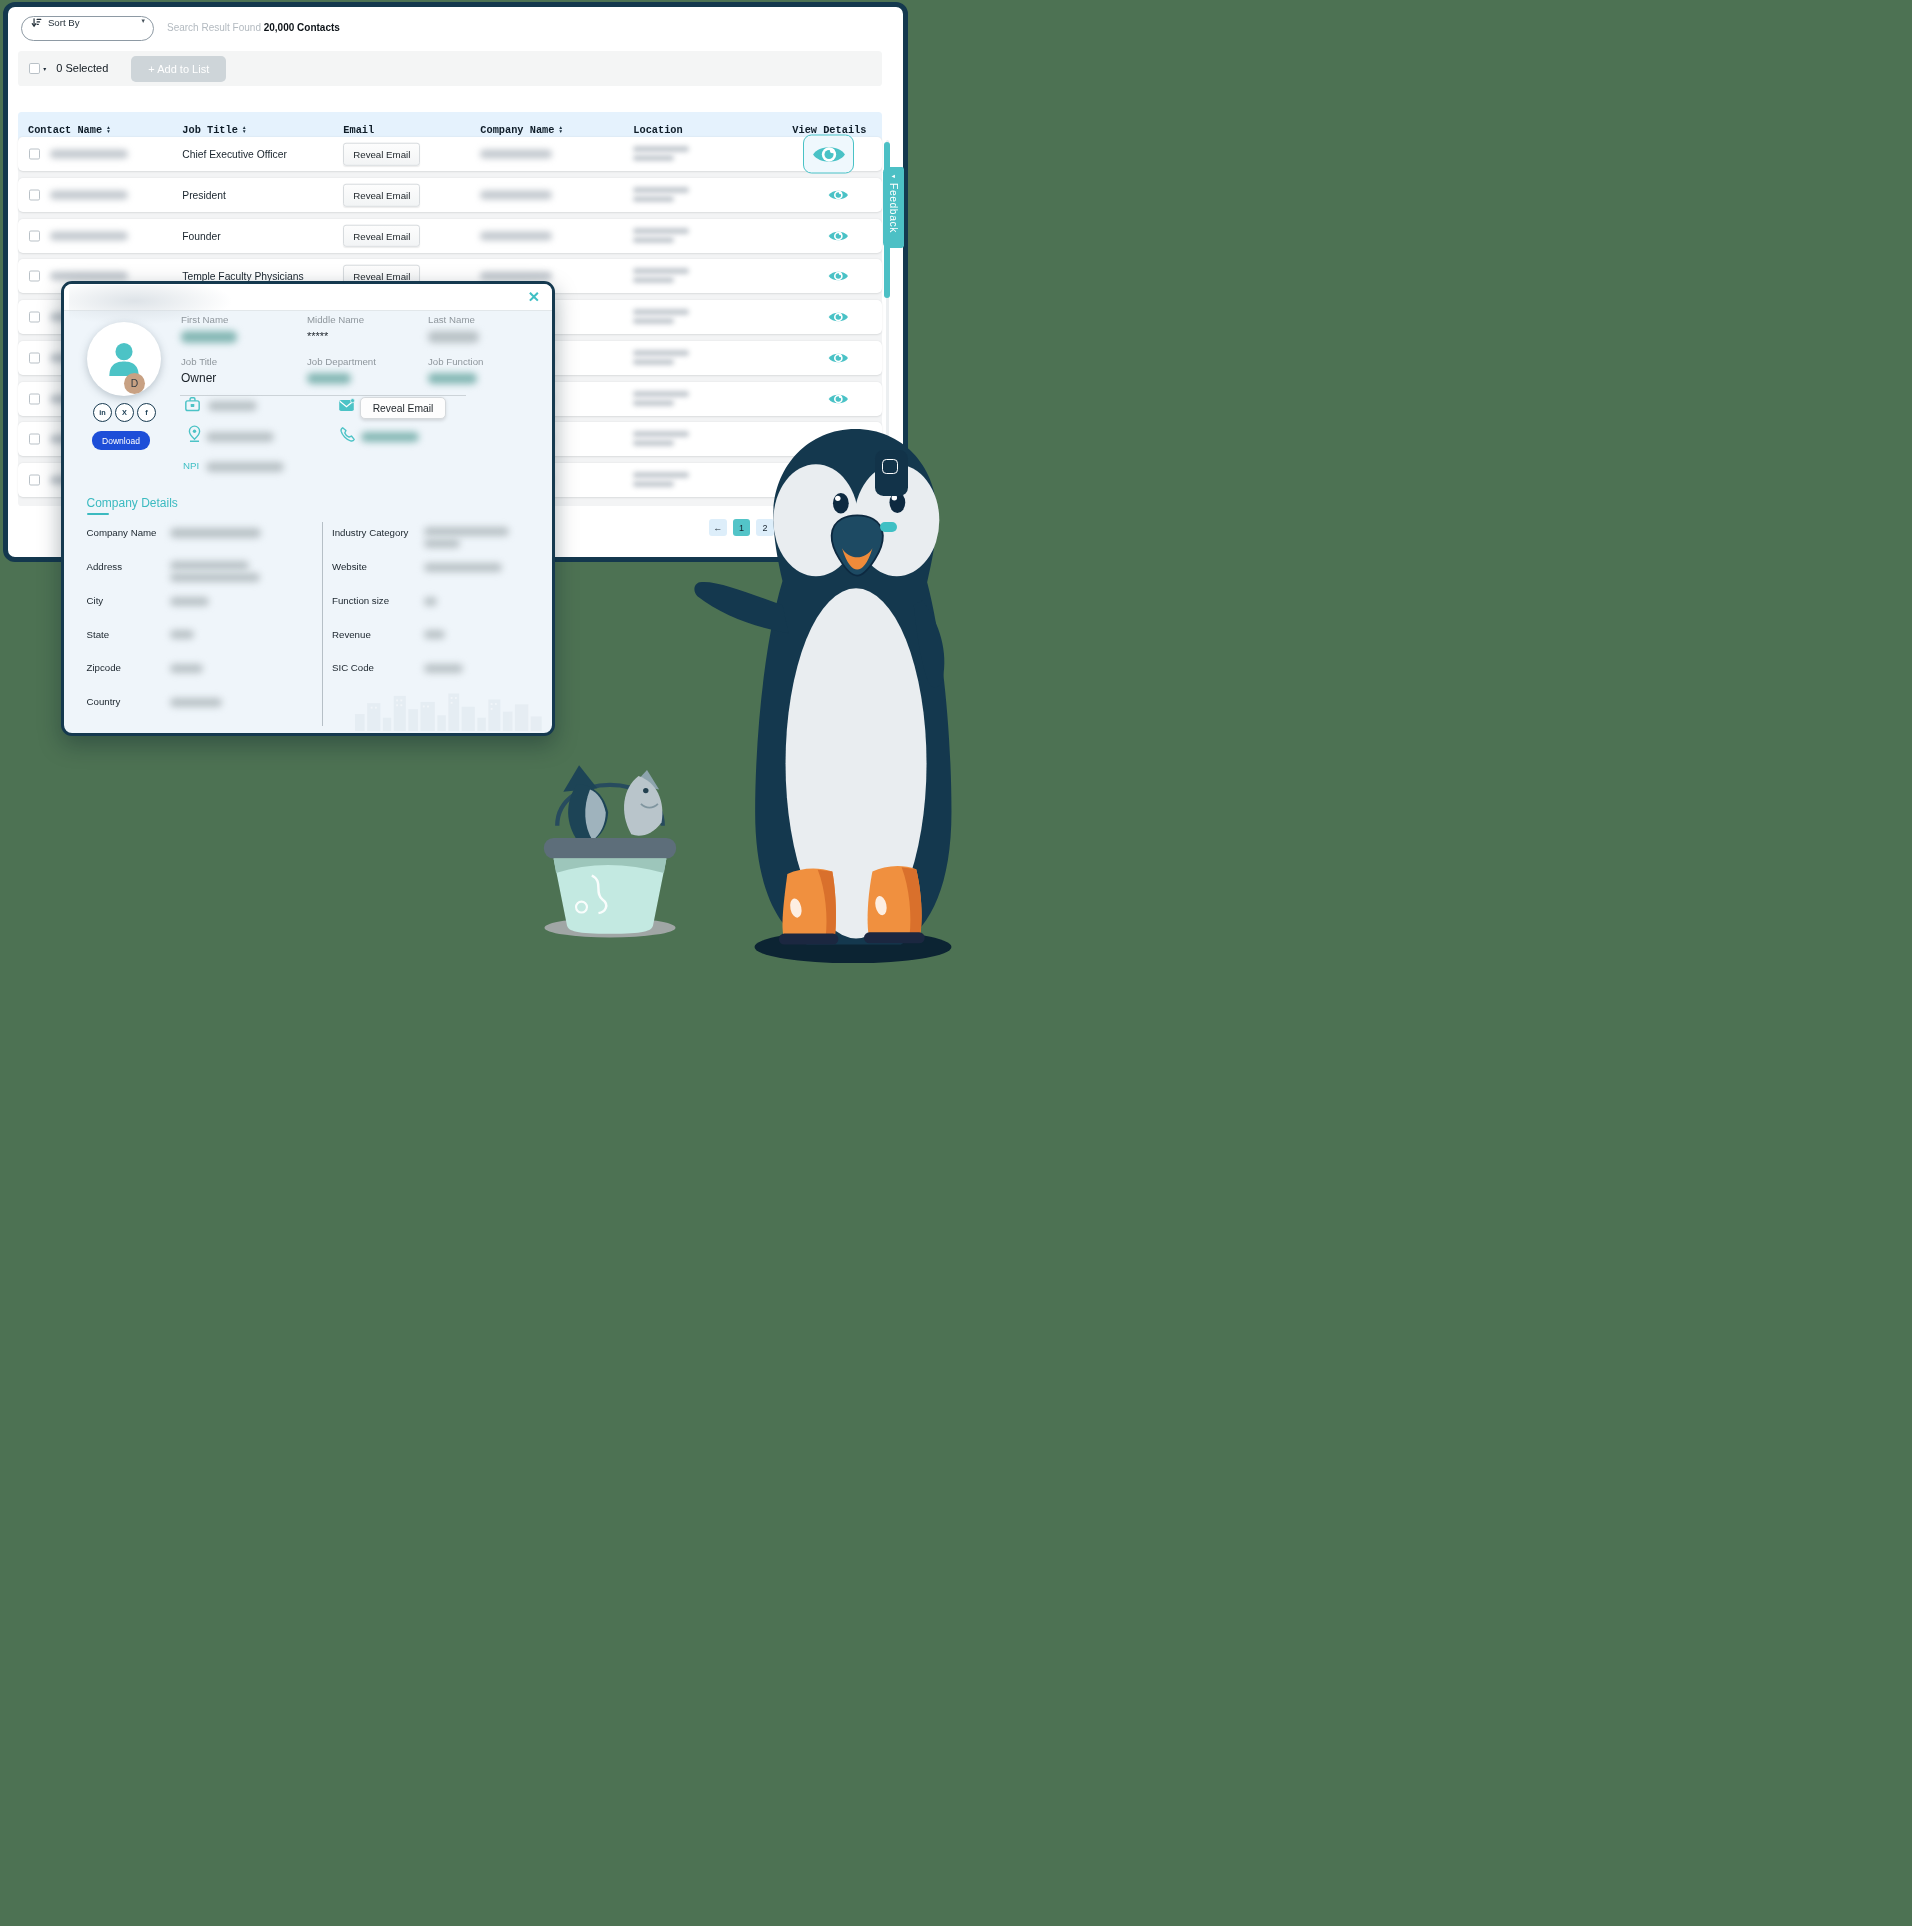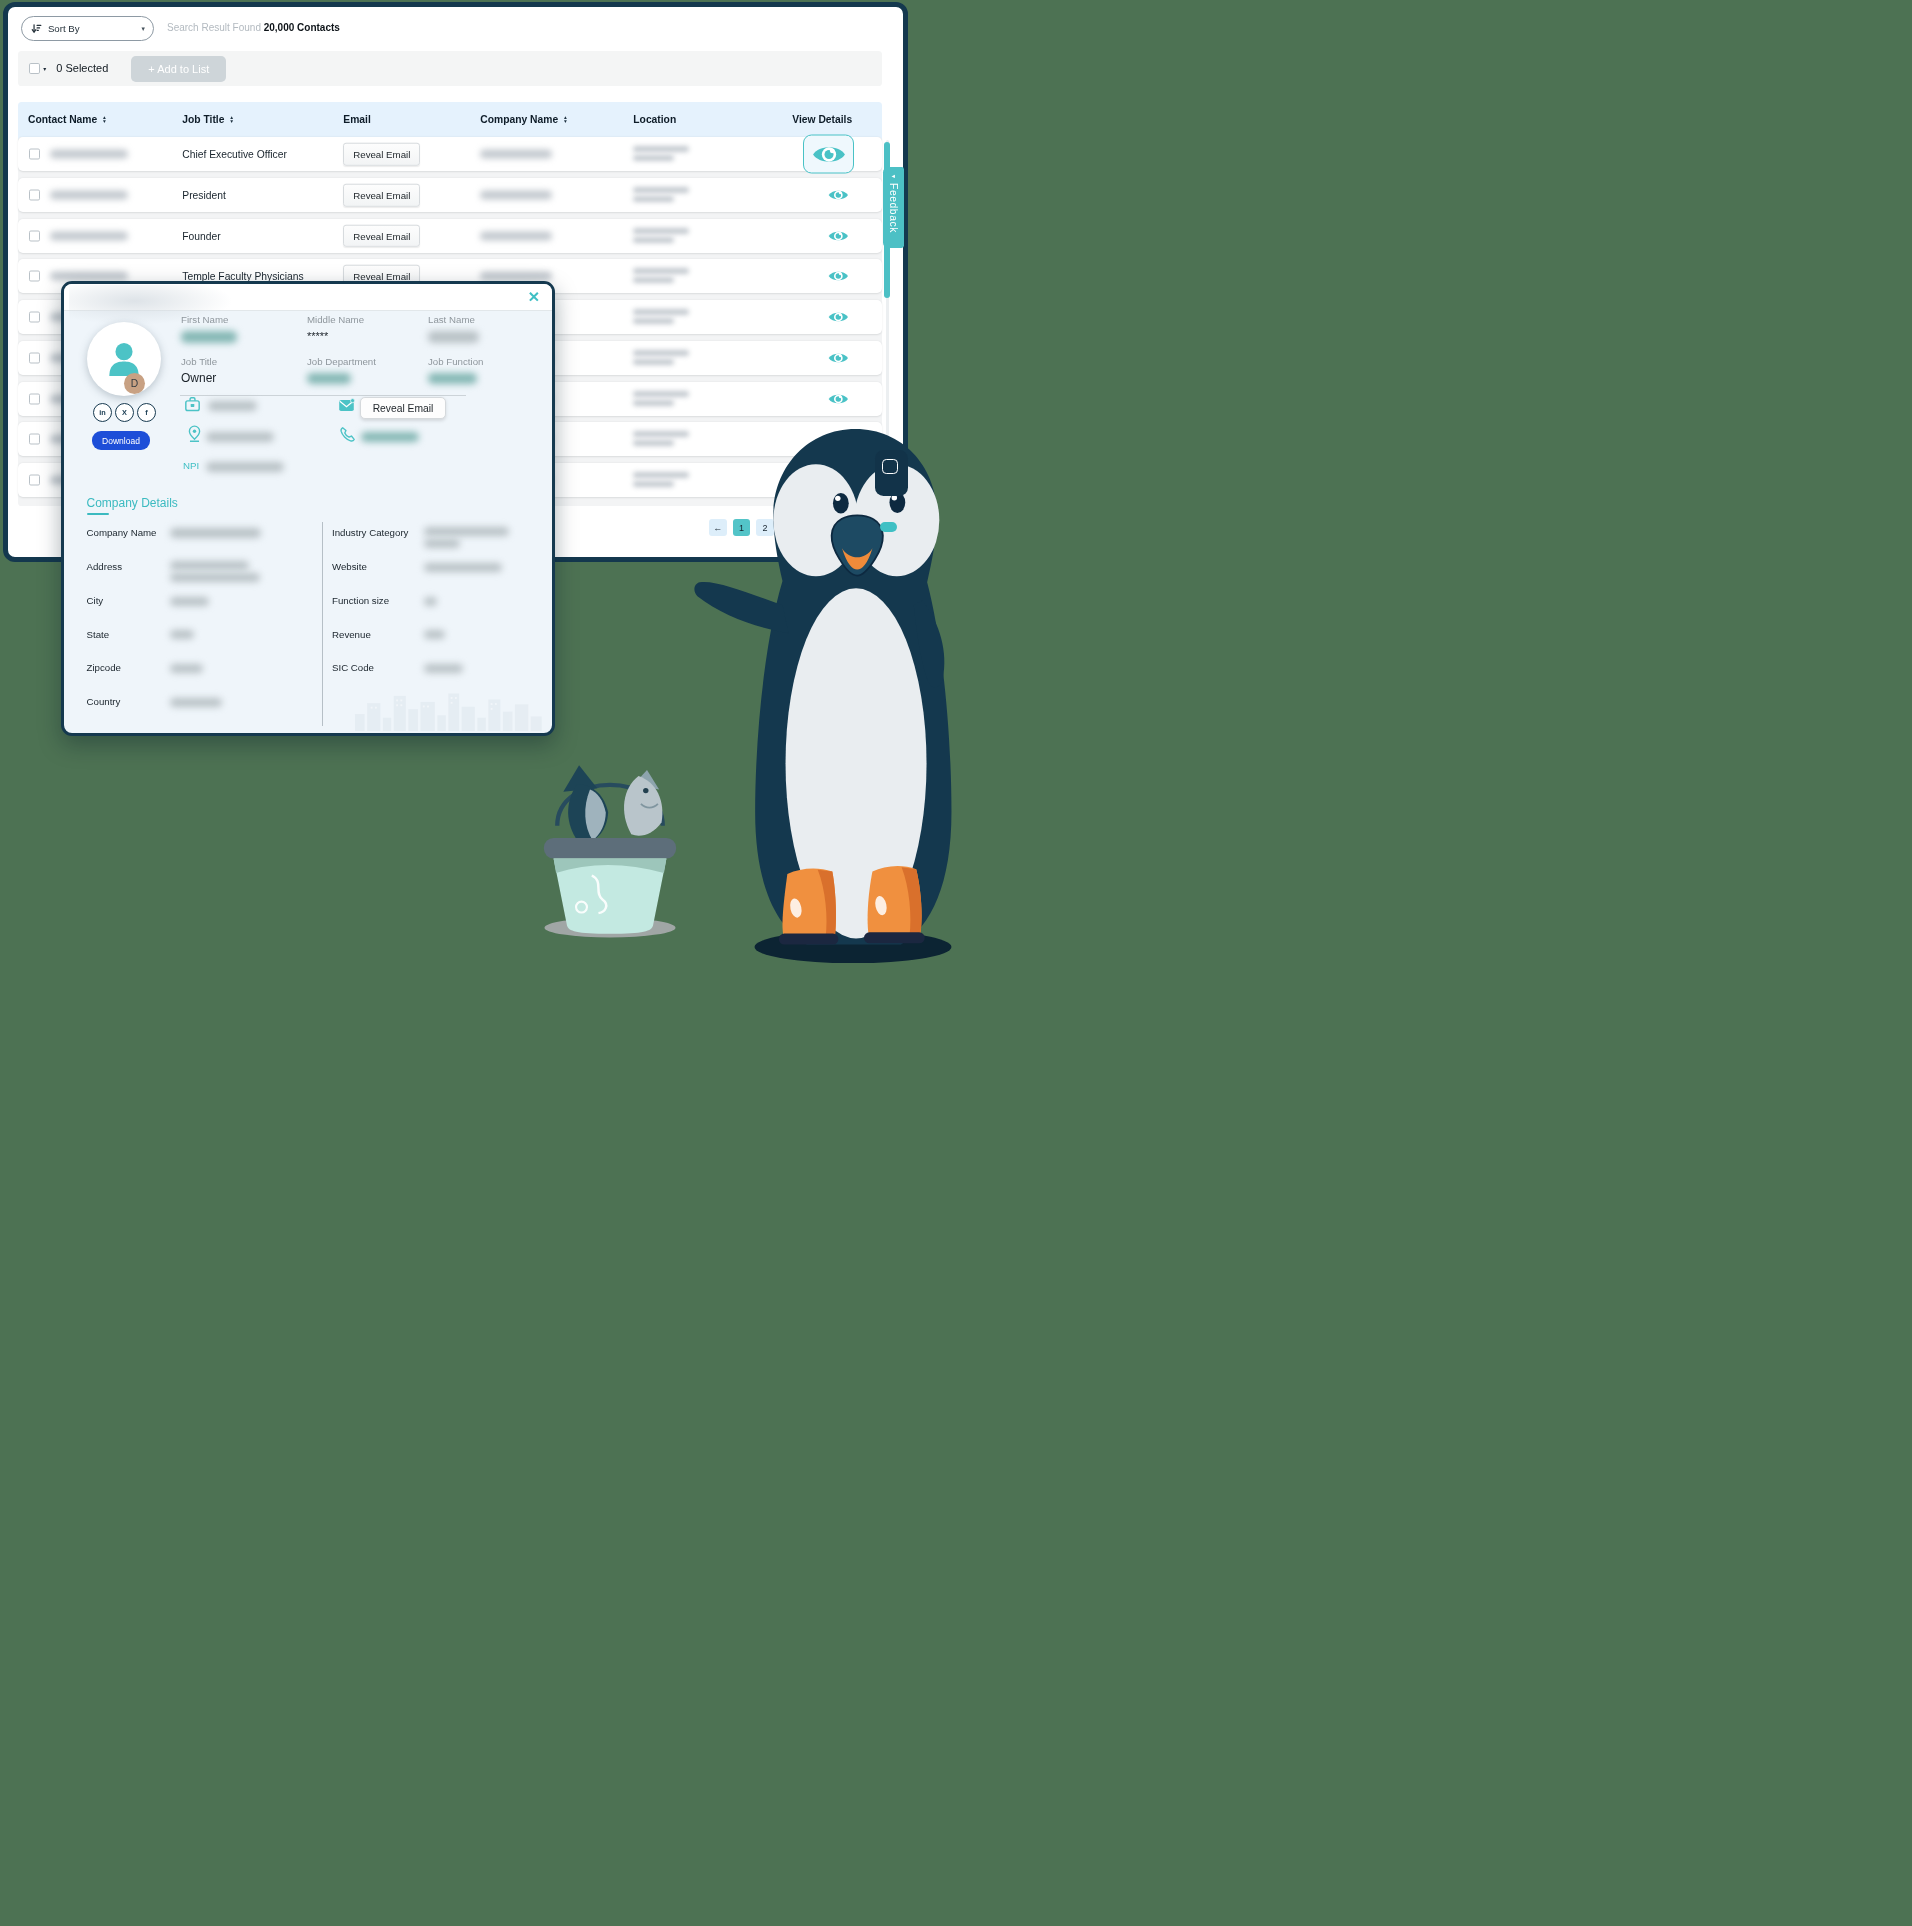--- a/index.html
+++ b/index.html
@@ -5,37 +5,37 @@
   * { margin:0; padding:0; box-sizing:border-box; }
   body { background:#4d7253; font-family:"Liberation Sans", sans-serif; }
   .page { position:relative; width:956px; height:963px; background:#4d7253; overflow:hidden; }
 
   
   .panel { position:absolute; left:3px; top:2.4px; width:905px; height:560px;
            background:#ffffff; border:5.5px solid #14384e; border-radius:12px; }
 
   
   .sort-pill { position:absolute; left:13.4px; top:8.5px; width:133px; height:25.5px;
-    border:1.2px solid #8e9aa4; border-radius:12.8px; background:#fff; display:flex; align-items:center; gap:6px; padding:0 8.5px; cursor:pointer; }
+    border:1.2px solid #8e9aa4; border-radius:12.8px; background:#fff; display:flex; align-items:flex-start; gap:6px; padding:0 8.5px; cursor:pointer; }
   .sort-pill .lbl { font-size:9.7px; color:#25313a; }
   .sort-pill .caret { margin-left:auto; font-size:6.7px; color:#44505a; }
   .result-line { position:absolute; left:159px; top:14.6px; font-size:10px; color:#b3bac0; }
   .result-line b { color:#0d1318; font-weight:bold; }
 
   
   .selbar { position:absolute; left:10.3px; top:44px; width:864px; height:35px; background:#f4f5f5; border-radius:3.6px; }
   .cbx { width:11px; height:11px; background:#fff; border:1.2px solid #b9c1c7; border-radius:1.8px; display:inline-block; }
   .selbar .cbx { position:absolute; left:11px; top:11.6px; }
   .selbar .caret { position:absolute; left:25px; top:14px; font-size:6px; color:#1d2a36; }
   .selbar .count { position:absolute; left:38px; top:10.3px; font-size:11px; color:#10181f; }
   .btn-addlist { position:absolute; left:113px; top:4.9px; width:95px; height:26px; background:#ced5d9; border:none;
     border-radius:4.9px; color:#ffffff; font-size:11px; font-family:inherit; cursor:not-allowed; }
 
   
-  .thead { position:absolute; left:10.3px; top:95px; width:864px; height:40px; background:#e5f2fd; border-radius:3.6px; }
+  .thead { position:absolute; left:10.3px; top:105px; width:864px; height:40px; background:#e5f2fd; border-radius:3.6px;font-family:Liberation Mono, monospace; }
   .th { position:absolute; top:0; height:35px; display:flex; align-items:center; gap:4.9px; font-size:10.3px; font-weight:bold; color:#0e1c28; }
   .sortarrows { display:inline-flex; flex-direction:column; line-height:3.6px; font-size:4.9px; color:#1d3140; }
   .th-contact { left:9.7px; } .th-job { left:164px; } .th-email { left:325px; }
   .th-company { left:462px; } .th-location { left:615px; } .th-view { left:774px; }
 
   
   .rows { position:absolute; left:10.3px; top:130px; width:864px; height:369px; background:#f3f4f5; border-radius:3.6px; }
   .row { position:relative; width:864px; height:34px; margin-bottom:6.7px; background:#ffffff; border-radius:4.9px;
          box-shadow:0 0.6px 1.8px rgba(40,50,60,.12); }
   .row > * { position:absolute; top:50%; transform:translateY(-50%); }

